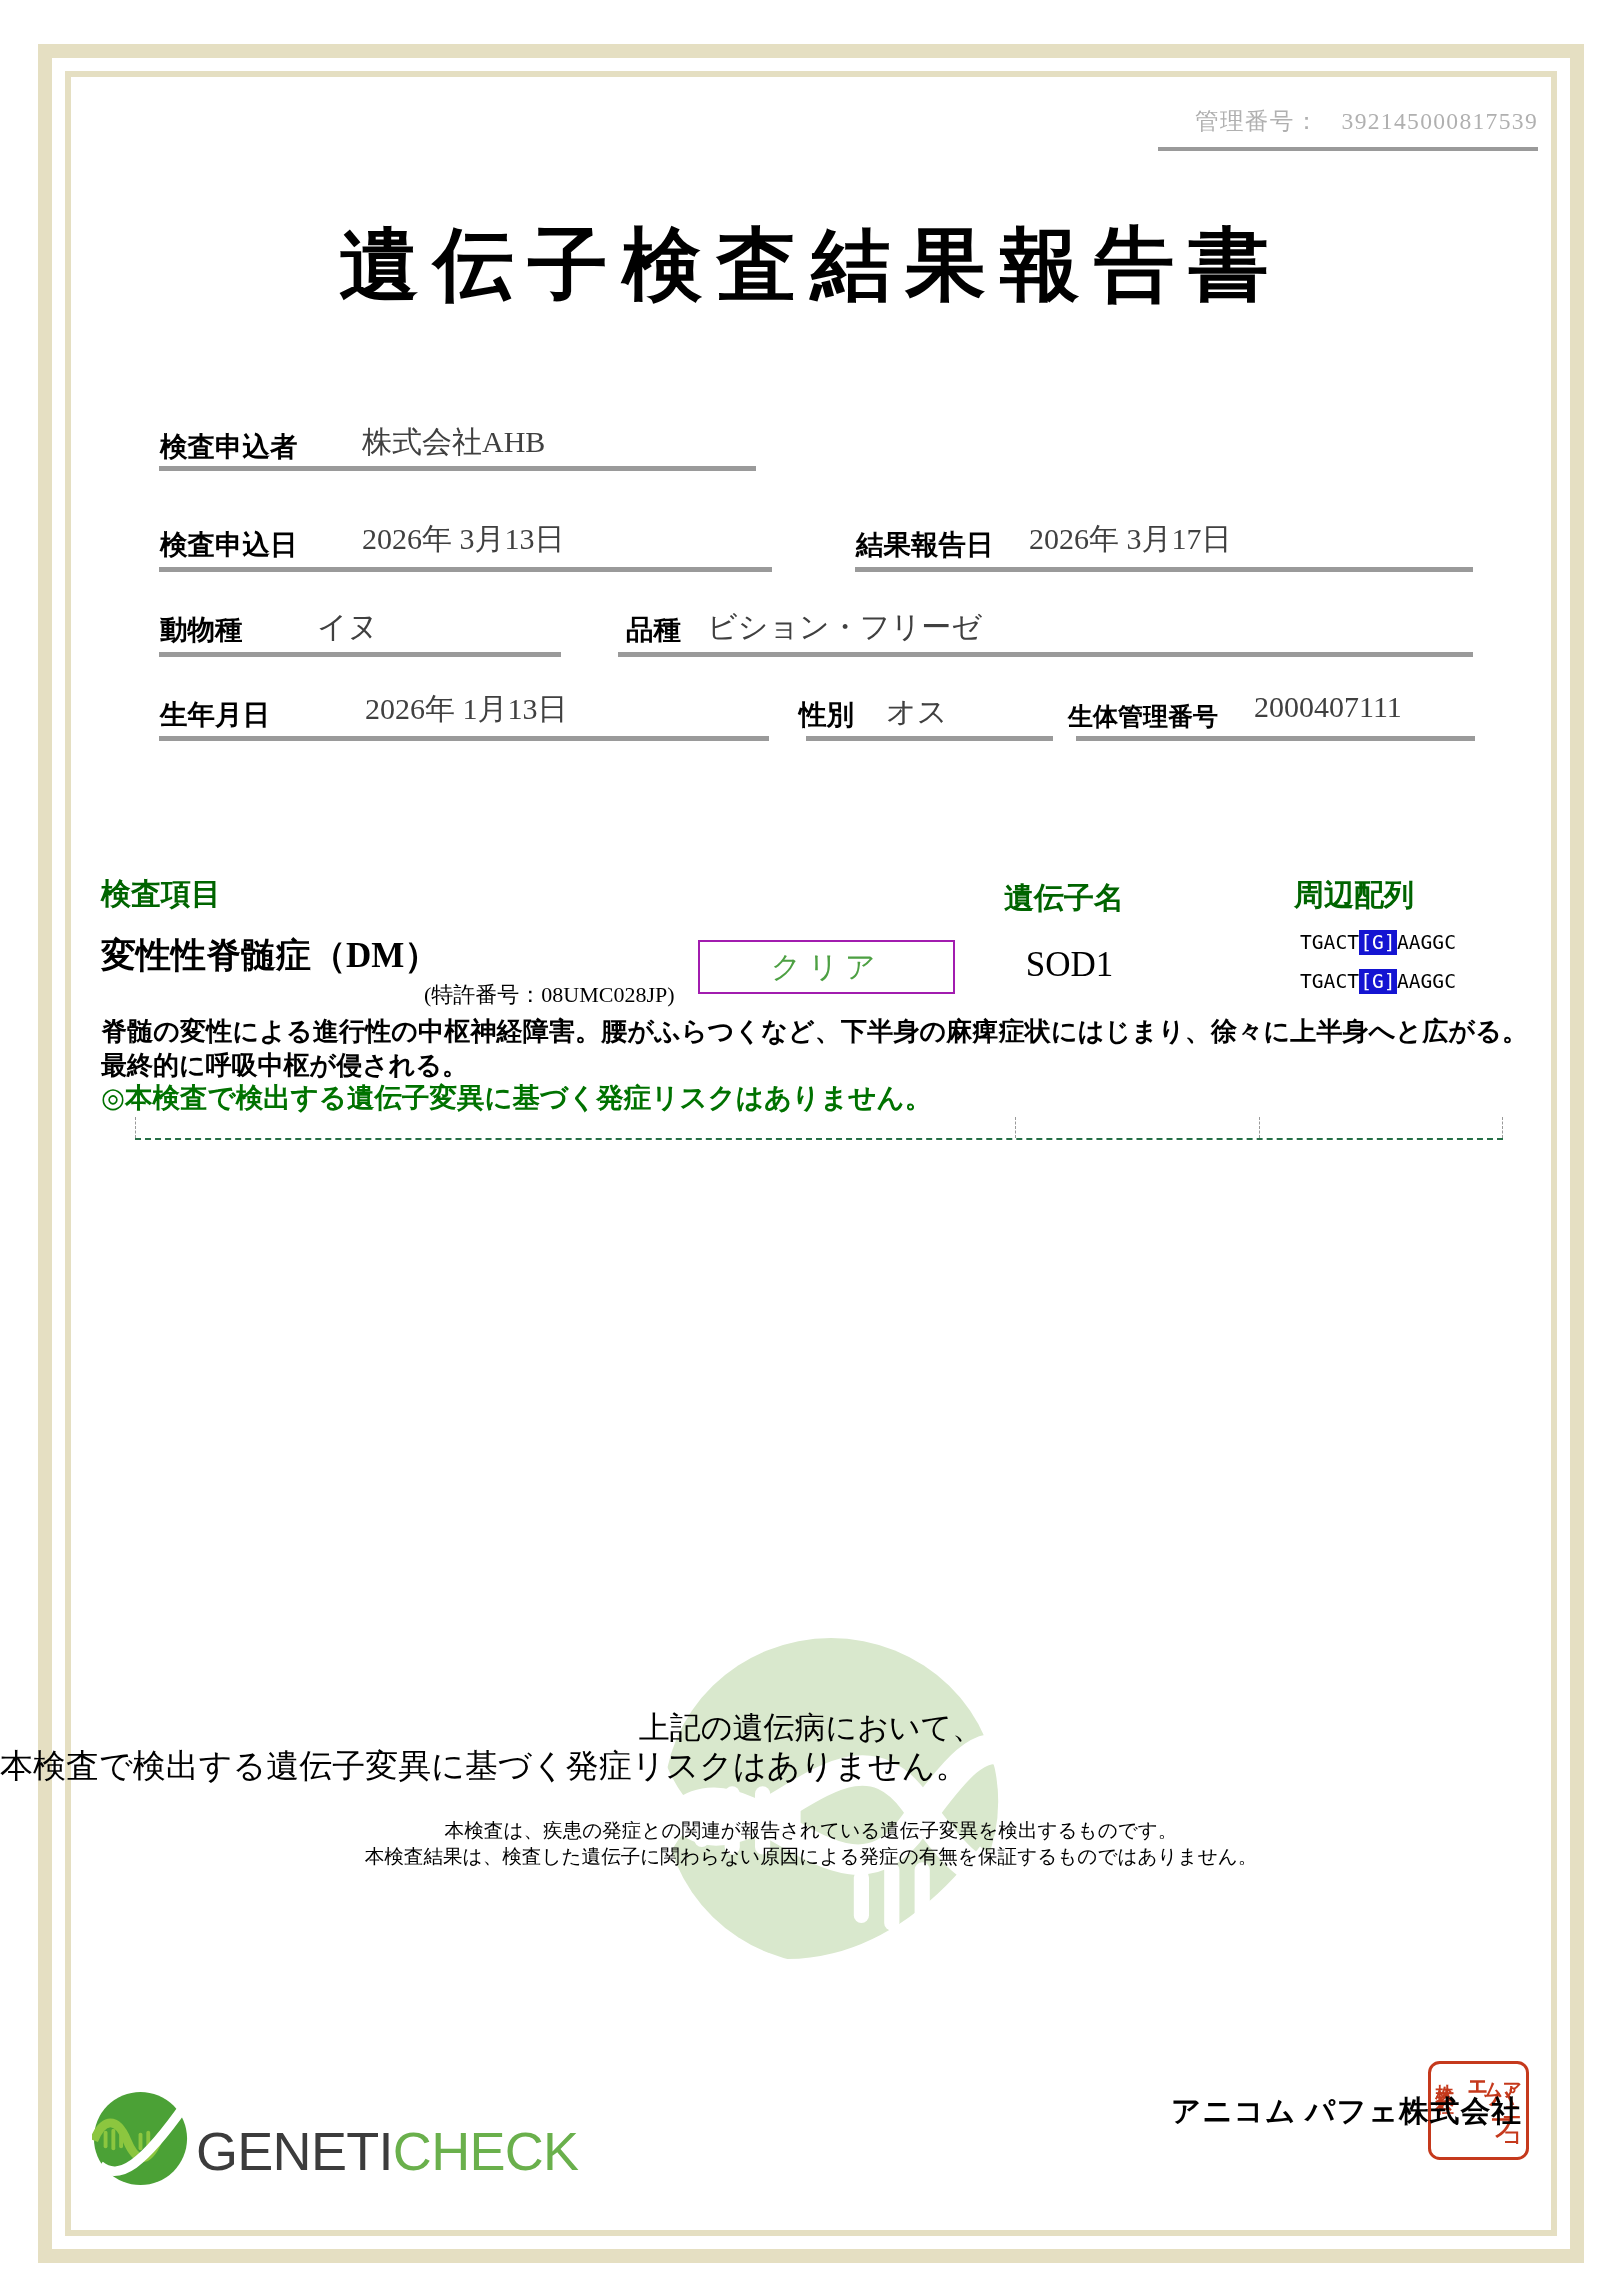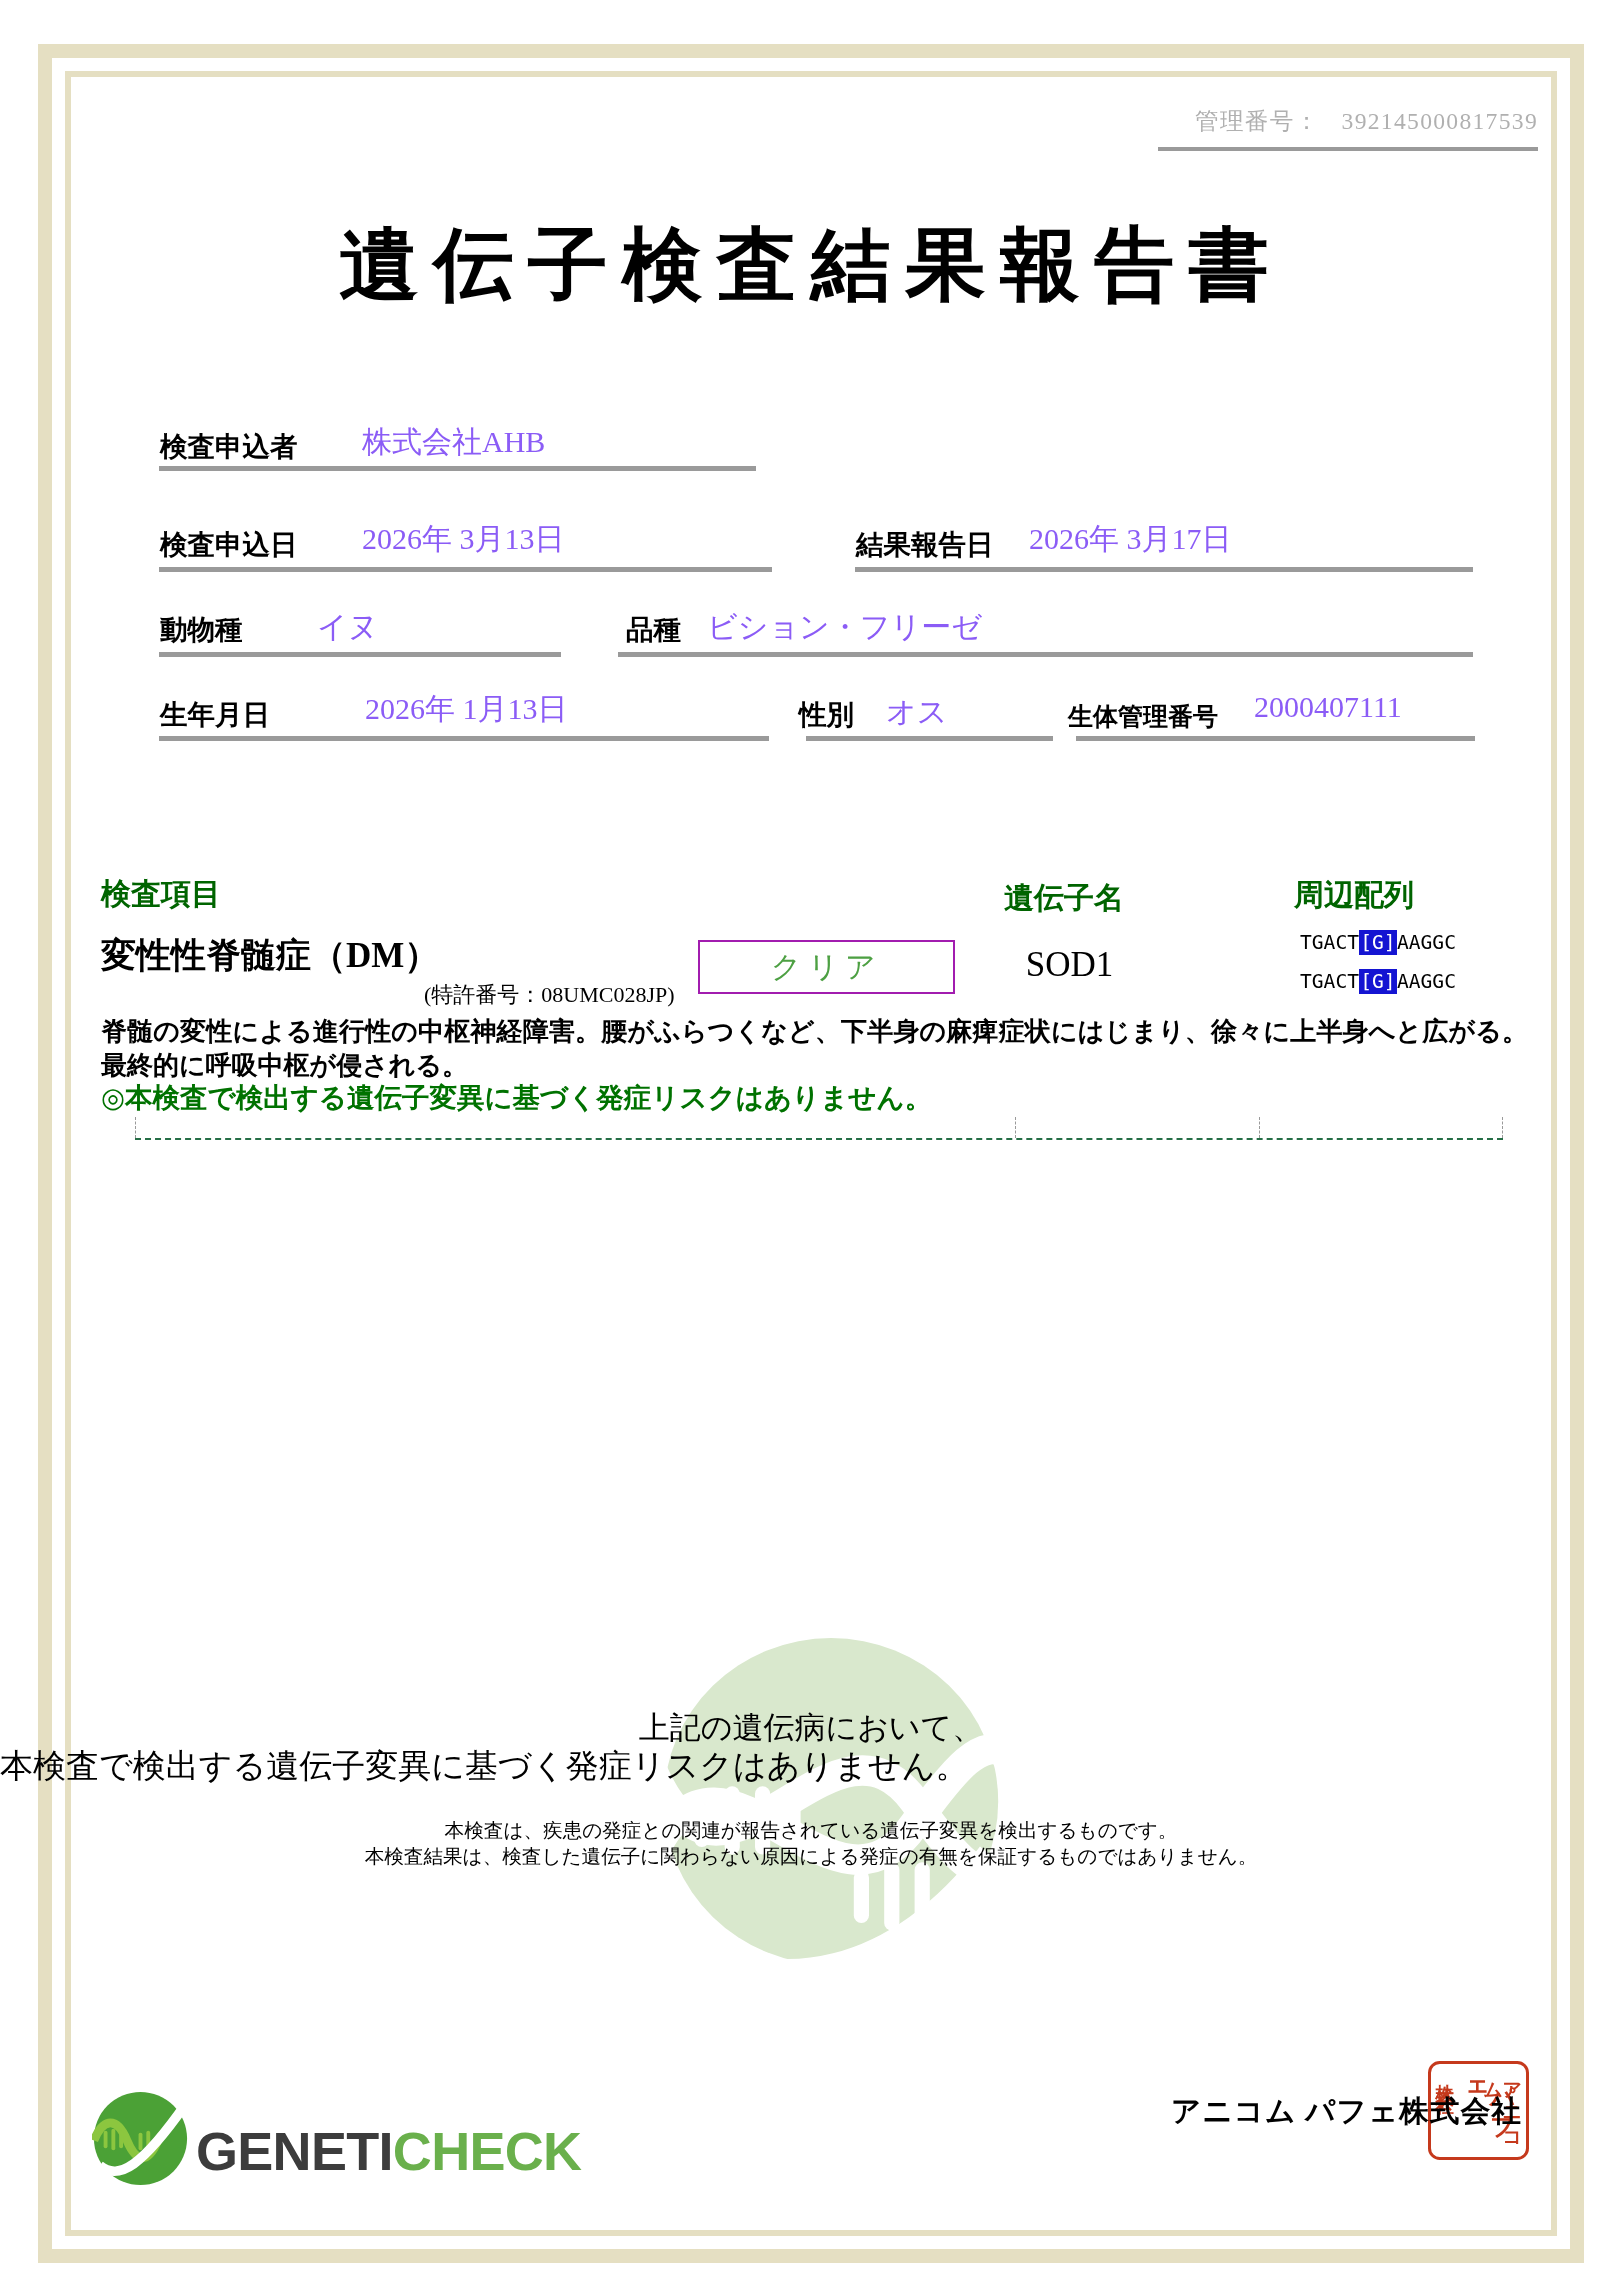--- a/index.html
+++ b/index.html
@@ -10,21 +10,21 @@
   .frame-inner{position:absolute;top:65px;left:65px;right:65px;bottom:65px;border:6.5px solid #e5dfc2;pointer-events:none;}
   
   .mgmt{position:absolute;top:99px;left:1158px;width:380px;text-align:right;
         font-size:23.6px;color:#b0b0b0;letter-spacing:1.3px;white-space:nowrap;}
   .mgmt .num{margin-left:22px;}
   .mgmt-line{position:absolute;top:141px;left:1158px;width:380px;height:3.9px;background:#9a9a9a;}
   .title{position:absolute;top:215px;left:0;width:1622px;margin:0;text-align:center;
          font-size:80px;font-weight:700;letter-spacing:14.4px;color:#000;line-height:1.1;}
   
   .lbl{position:absolute;font-weight:700;font-size:27.5px;color:#000;line-height:1;white-space:nowrap;}
-  .val{position:absolute;font-size:30px;color:#8b5cf6;line-height:1;white-space:nowrap;}
+  .val{position:absolute;font-size:30px;color:#404040;line-height:1;white-space:nowrap;}
   .ul{position:absolute;height:4.6px;background:#9a9a9a;}
   
   .ghead{position:absolute;font-weight:700;font-size:30px;color:#006400;line-height:1;white-space:nowrap;}
   .disease{position:absolute;left:101px;top:932px;font-weight:700;font-size:35px;color:#000;line-height:1;}
   .patent{position:absolute;left:424px;top:978px;font-size:22px;color:#000;line-height:1;}
   .result-box{position:absolute;left:698px;top:934px;width:253px;height:50px;border:2px solid #a21caf;
               display:flex;align-items:center;justify-content:center;}
   .result-box span{font-size:30px;color:#4da043;letter-spacing:6.5px;}
   .gene{position:absolute;left:1004px;top:941px;width:131px;text-align:center;font-size:35px;color:#000;line-height:1;}
   .seq{position:absolute;left:1300px;font-family:"DejaVu Sans Mono",monospace;font-size:19.6px;color:#000;
@@ -40,21 +40,21 @@
   .wm{position:absolute;left:625px;top:1613px;width:412px;height:380px;}
   .sum1{position:absolute;left:0;top:1705px;width:1622px;text-align:center;
         font-family:"Liberation Sans","DejaVu Sans",sans-serif;font-size:31px;color:#000;line-height:1.1;}
   .sum2{position:absolute;left:0;top:1742px;width:1622px;text-align:left;
         font-family:"Liberation Sans","DejaVu Sans",sans-serif;font-size:33px;color:#000;line-height:1.1;}
   .fine{position:absolute;left:0;width:1622px;text-align:center;
         font-family:"Liberation Sans","DejaVu Sans",sans-serif;font-size:19.6px;color:#000;line-height:1.1;}
   
   .logo-mark{position:absolute;left:92px;top:2084px;width:97px;height:97px;}
   .logo-text{position:absolute;left:196px;top:2118px;font-family:"Liberation Sans","DejaVu Sans",sans-serif;
-             font-size:54px;font-weight:700;letter-spacing:-0.7px;line-height:1;white-space:nowrap;}
+             font-size:54px;font-weight:400;letter-spacing:-0.7px;line-height:1;white-space:nowrap;}
   .logo-text .p1{color:#3c3c3c;}
   .logo-text .p2{color:#6ab04c;}
   .company{position:absolute;left:1171px;top:2091px;font-weight:700;font-size:29.4px;color:#000;
            letter-spacing:1.3px;line-height:1;white-space:nowrap;z-index:3;}
   .seal{position:absolute;left:1428px;top:2055px;width:101px;height:99px;border:3.3px solid #c5391c;
         border-radius:11.8px;box-sizing:border-box;z-index:2;}
   .seal-col{position:absolute;writing-mode:vertical-rl;text-orientation:upright;
             font-family:"Liberation Serif",serif;font-weight:700;color:#c5391c;line-height:1;}
   .seal-r{right:3.9px;top:5.2px;font-size:19px;letter-spacing:3.9px;}
   .seal-m{left:34px;top:5.2px;font-size:25px;letter-spacing:4.6px;}

